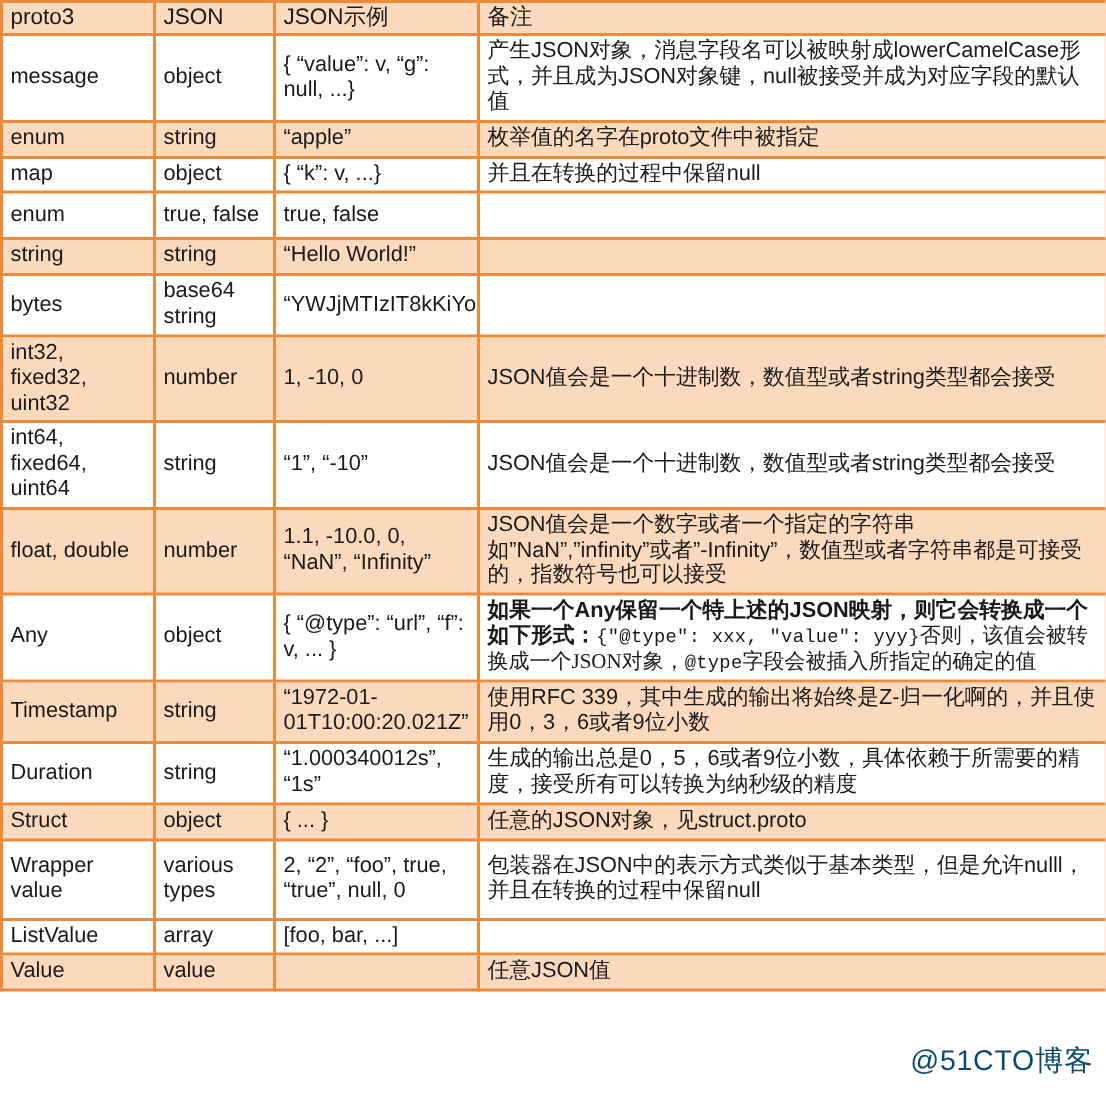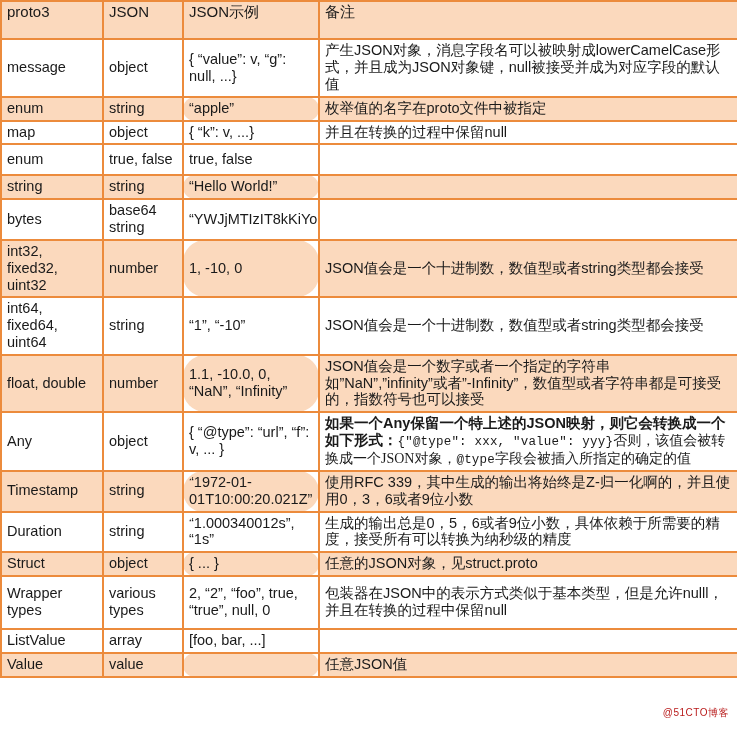--- a/index.html
+++ b/index.html
@@ -47,21 +47,21 @@
   tr.row-shaded > th {
     background: #fbd9bd;
   }
   tr.row-plain > td {
     background: #ffffff;
   }
   
   tr.header-row > th {
     font-size: 15px;
     padding-top: 1px;
-    padding-bottom: 18px;
+    padding-bottom: 2px;
   }
   
   td.remark {
     font-size: 14px;
     line-height: 1.2;
   }
   td.remark .mono {
     font-family: "Liberation Mono", "DejaVu Sans Mono", monospace;
     font-size: 12.5px;
     letter-spacing: 0.2px;
@@ -69,36 +69,35 @@
   td.remark .serif {
     font-family: "Liberation Serif", "DejaVu Serif", serif;
     font-size: 14px;
   }
   td.remark .bold {
     font-weight: bold;
   }
   td.cell-example {
     font-size: 14px;
     line-height: 1.18;
-    border-radius: 22px;
   }
   td.cell-type, td.cell-name {
     font-size: 14.5px;
     line-height: 1.18;
   }
   
   tr.clip-bool td       { height: 24px;  }
   tr.clip-wrapper td    { height: 46px;  }
 
   .watermark {
     position: absolute;
     right: 8px;
     bottom: 17px;
-    font-size: 10px;
-    color: #b91c1c;
+    font-size: 19px;
+    color: #0c4a6e;
     font-family: "Liberation Sans", "DejaVu Sans", sans-serif;
     letter-spacing: 0.5px;
     pointer-events: none;
     user-select: none;
   }
 </style>
 </head>
 <body>
 
 <div id="table-wrap">
@@ -192,21 +191,21 @@
           <td class="cell-example">“1.000340012s”, “1s”</td>
           <td class="remark">生成的输出总是0，5，6或者9位小数，具体依赖于所需要的精度，接受所有可以转换为纳秒级的精度</td>
         </tr>
         <tr class="row-shaded">
           <td class="cell-name">Struct</td>
           <td class="cell-type">object</td>
           <td class="cell-example">{ ... }</td>
           <td class="remark">任意的JSON对象，见struct.proto</td>
         </tr>
         <tr class="row-plain clip-wrapper">
-          <td class="cell-name">Wrapper types</td>
+          <td class="cell-name">Wrapper value</td>
           <td class="cell-type">various types</td>
           <td class="cell-example">2, “2”, “foo”, true, “true”, null, 0</td>
           <td class="remark">包装器在JSON中的表示方式类似于基本类型，但是允许nulll，并且在转换的过程中保留null</td>
         </tr>
         <tr class="row-plain">
           <td class="cell-name">ListValue</td>
           <td class="cell-type">array</td>
           <td class="cell-example">[foo, bar, ...]</td>
           <td class="remark"></td>
         </tr>

